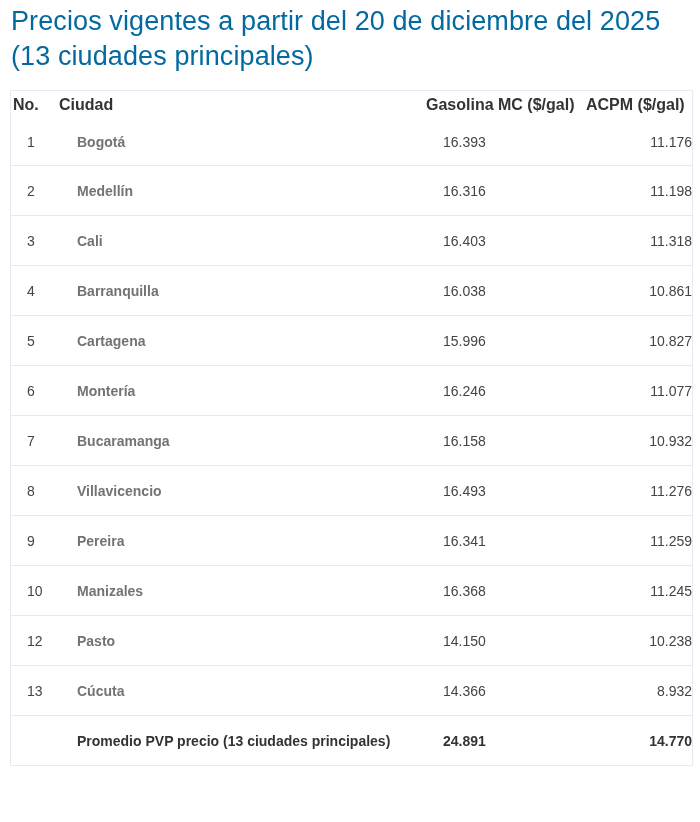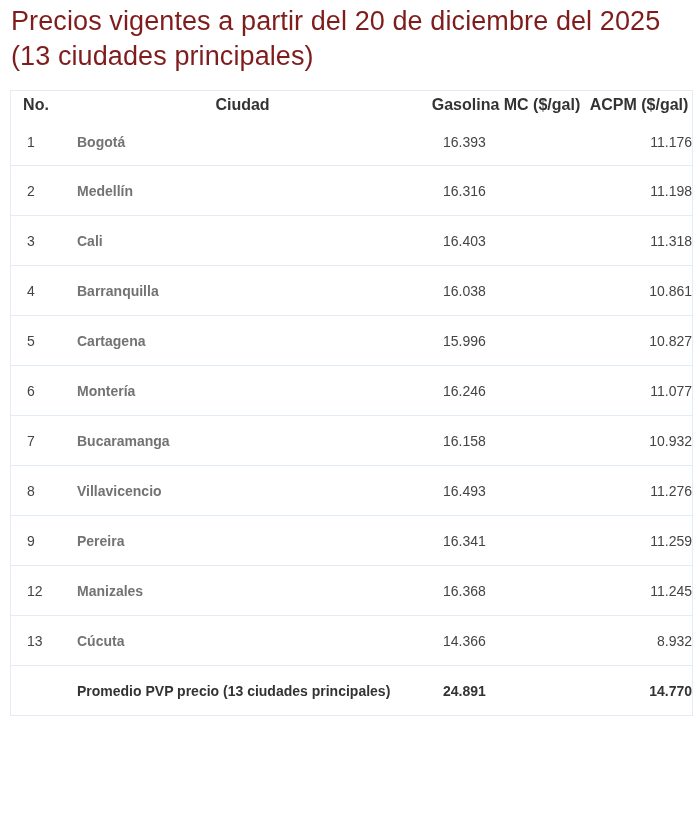--- a/index.html
+++ b/index.html
@@ -1,28 +1,28 @@
 <!DOCTYPE html>
 <html><head>
 <meta charset="utf-8">
 <style>
   html, body { margin: 0; padding: 0; background: #ffffff; }
   body { width: 700px; height: 822px; overflow: hidden; font-family: "Liberation Sans", "DejaVu Sans", sans-serif; }
   .title {
     position: absolute; left: 11px; top: 4px; width: 680px;
-    color: #7f1d1d; font-size: 27px; line-height: 35px; font-weight: normal;
+    color: #0369a1; font-size: 27px; line-height: 35px; font-weight: normal;
     margin: 0; letter-spacing: 0.1px;
   }
   .table-wrap {
     position: absolute; left: 10px; top: 90px; width: 683px;
     border: 1px solid #e3ebf5; box-sizing: border-box;
   }
   table { border-collapse: collapse; width: 100%; table-layout: fixed; }
   th {
-    font-weight: bold; color: #333333; font-size: 16px; text-align: center;
+    font-weight: bold; color: #333333; font-size: 16px; text-align: left;
     height: 27px; padding: 0; vertical-align: middle; white-space: nowrap;
   }
   td {
     color: #444444; font-size: 14px; height: 49px; padding: 0; vertical-align: middle;
     border-bottom: 1px solid #e3ebf5;
   }
   tbody tr:last-child td { border-bottom: none; }
   th.c-no { padding-left: 2px; width: 46px; }
   th.c-city { width: 367px; margin-left: 20px; }
   th.c-gas { width: 160px; margin-left: 28px; }
@@ -97,24 +97,30 @@
         <td class="c-gas">16.493</td>
         <td class="c-acpm">11.276</td>
       </tr>
       <tr>
         <td class="c-no">9</td>
         <td class="c-city">Pereira</td>
         <td class="c-gas">16.341</td>
         <td class="c-acpm">11.259</td>
       </tr>
       <tr>
-        <td class="c-no">12</td>
+        <td class="c-no">10</td>
         <td class="c-city">Manizales</td>
         <td class="c-gas">16.368</td>
         <td class="c-acpm">11.245</td>
+      </tr>
+      <tr>
+        <td class="c-no">12</td>
+        <td class="c-city">Pasto</td>
+        <td class="c-gas">14.150</td>
+        <td class="c-acpm">10.238</td>
       </tr>
       <tr>
         <td class="c-no">13</td>
         <td class="c-city">Cúcuta</td>
         <td class="c-gas">14.366</td>
         <td class="c-acpm">8.932</td>
       </tr>
       <tr class="avg">
         <td class="c-no"></td>
         <td class="c-city">Promedio PVP precio (13 ciudades principales)</td>

